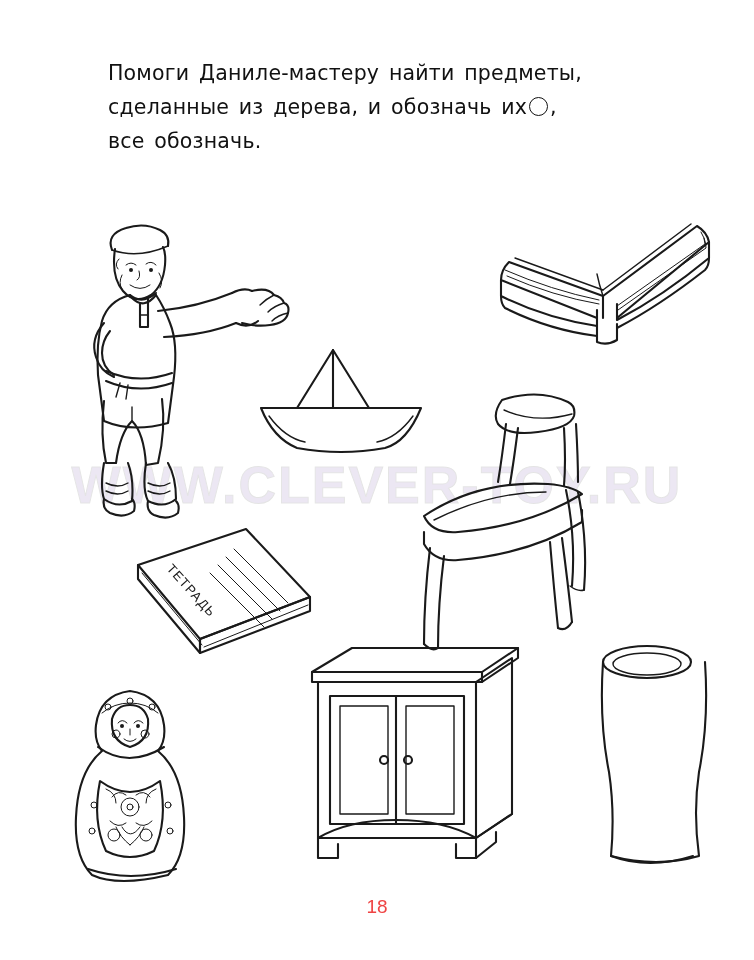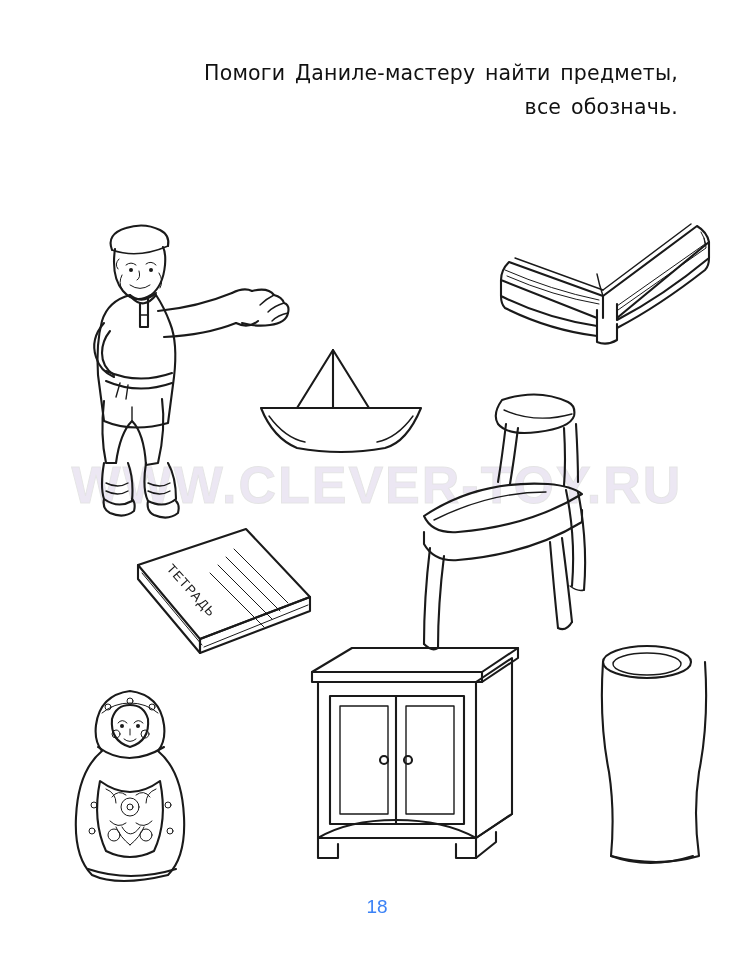--- a/index.html
+++ b/index.html
@@ -26,21 +26,20 @@
     width: 570px;
     font-size: 20.5px;
     line-height: 34px;
     color: #111111;
     letter-spacing: 0.2px;
     word-spacing: 3px;
   }
   .ins-line {
     white-space: nowrap;
     display: block;
-    text-align: right;
   }
   .mark-circle {
     display: inline-block;
     width: 17px;
     height: 17px;
     border: 1.6px solid #111;
     border-radius: 50%;
     vertical-align: -2px;
     margin: 0 2px;
   }
@@ -72,21 +71,21 @@
   }
 
   
   #page-number {
     position: absolute;
     left: 0;
     top: 896px;
     width: 754px;
     text-align: center;
     font-size: 19px;
-    color: #3b82f6;
+    color: #ef4444;
     font-family: "Liberation Sans", sans-serif;
   }
 
   
   .fig { position: absolute; }
   .fig svg { display: block; overflow: visible; }
 
   #fig-man      { left: 60px;  top: 215px; }
   #fig-book     { left: 485px; top: 200px; }
   #fig-boat     { left: 245px; top: 340px; }
@@ -108,20 +107,23 @@
     fill: #1a1a1a;
   }
 </style>
 </head>
 <body>
 
 <div id="page">
 
   <div id="instructions">
     <span class="ins-line">Помоги Даниле-мастеру найти предметы,</span>
+    <span class="ins-line">
+      <span>сделанные из дерева, и обозначь их</span><span class="mark-circle"></span><span>,</span>
+    </span>
     <span class="ins-line">все обозначь.</span>
   </div>
 
   <div id="watermark">WWW.CLEVER-TOY.RU</div>
 
   <div class="fig" id="fig-man">
     <svg width="260" height="310" viewBox="0 0 260 310">
 
       <path class="ink" d="M52 35 q-6 -16 14 -22 q18 -6 34 2 q10 5 8 16"></path>
       <path class="ink-thin" d="M52 35 q26 9 56 -4"></path>

